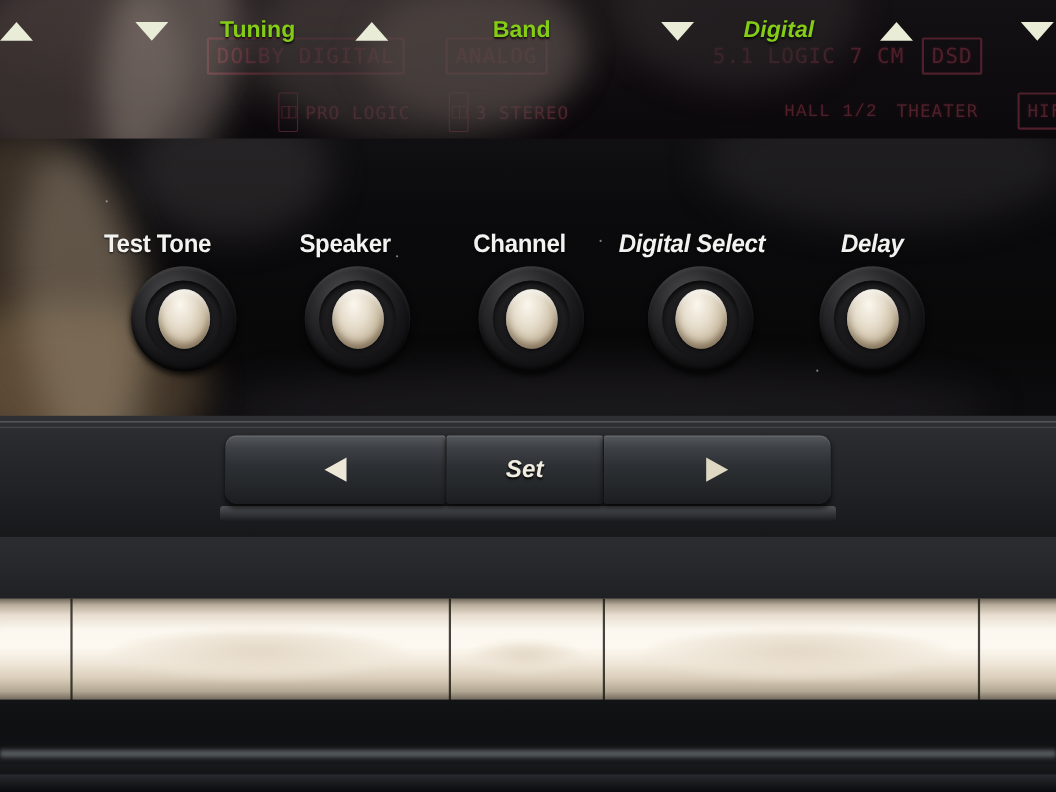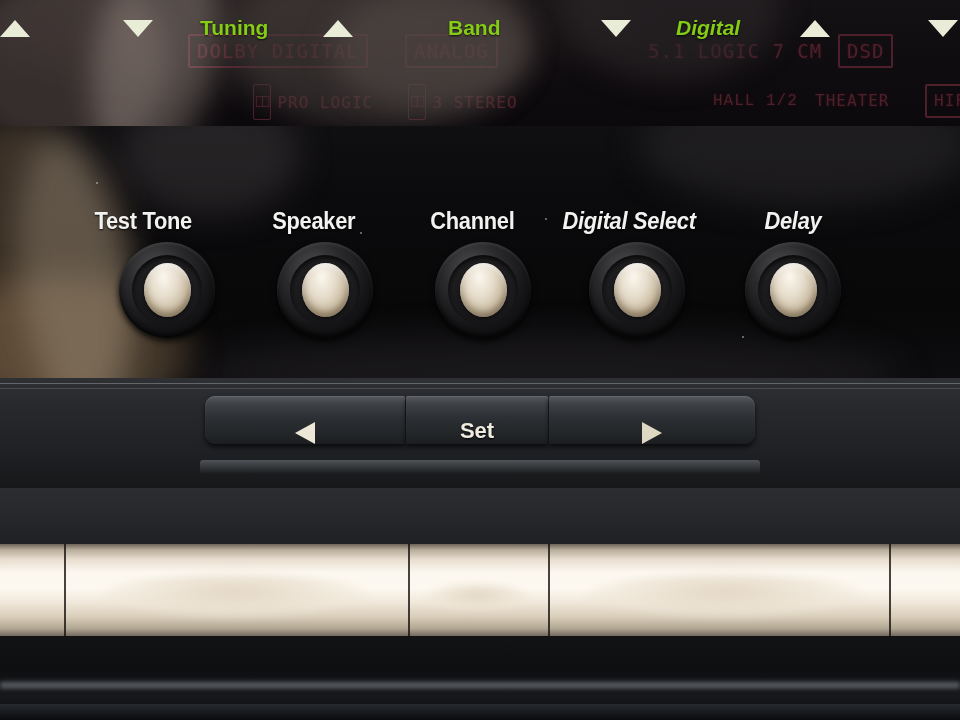--- a/index.html
+++ b/index.html
@@ -102,24 +102,24 @@
   }
   .rocker-band .hairline{
     position:absolute;left:0;width:960px;height:1px;background:rgba(200,205,210,.35);
   }
   .rocker-shadow{
     position:absolute;left:200px;top:460px;width:560px;height:14px;
     background:linear-gradient(180deg,rgba(120,125,130,.55),rgba(40,42,45,0));
     border-radius:3px;
   }
   .rocker{
-    position:absolute;top:396px;height:48px;
+    position:absolute;top:396px;height:62px;
     background:linear-gradient(180deg,#55585c 0%,#3d4044 18%,#2c2f33 45%,#25282b 72%,#1b1d20 100%);
     box-shadow:0 3px 5px rgba(0,0,0,.7), inset 0 1px 1px rgba(255,255,255,.12);
-    display:flex;align-items:flex-end;justify-content:center;
+    display:flex;align-items:center;justify-content:center;font-style:italic;
   }
   .rocker.left{left:205px;width:200px;border-radius:10px 2px 2px 10px;}
   .rocker.mid{left:406px;width:142px;border-radius:2px;}
   .rocker.right{left:549px;width:206px;border-radius:2px 10px 10px 2px;}
   .rk-label{color:#f1ece0;font-weight:bold;font-size:22px;text-shadow:0 1px 2px rgba(0,0,0,.9);}
   .tri-l,.tri-r{width:0;height:0;border-top:11px solid transparent;border-bottom:11px solid transparent;}
   .tri-l{border-right:20px solid #ece7d6;}
   .tri-r{border-left:20px solid #ded8c2;}
 
   

